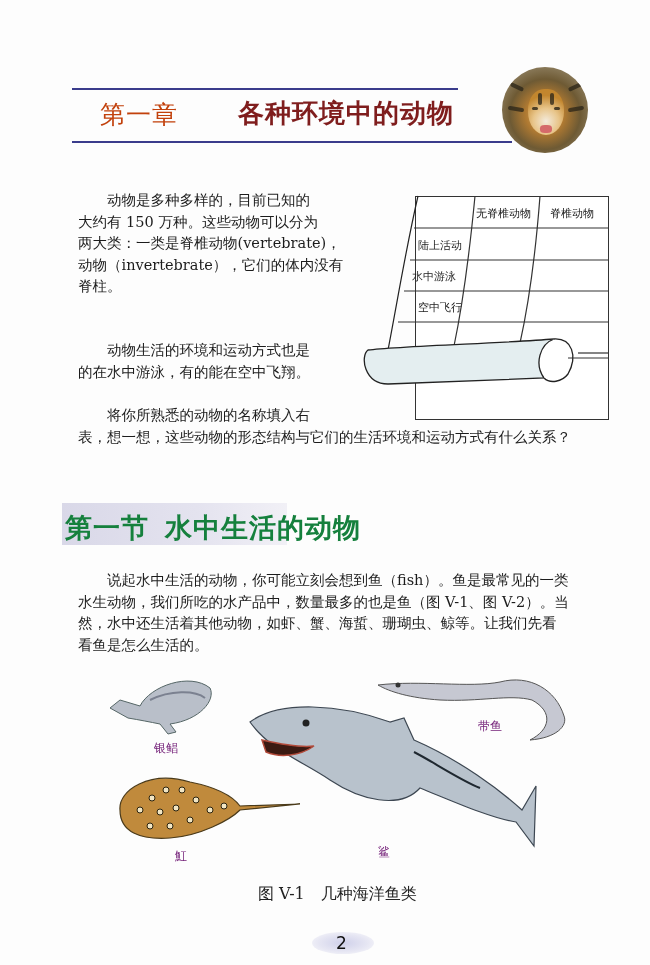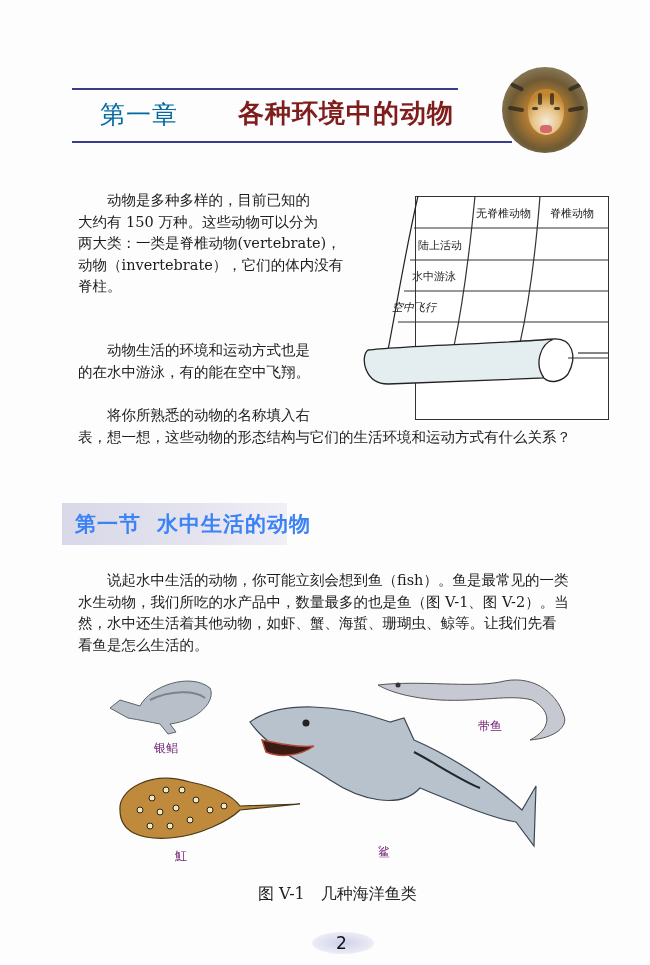--- a/index.html
+++ b/index.html
@@ -5,21 +5,21 @@
     html, body { margin: 0; padding: 0; }
     body {
       width: 650px; height: 965px; background: #fdfdfd; position: relative; overflow: hidden;
       font-family: "DejaVu Serif", "Liberation Serif", serif; color: #1a1a1a;
     }
     .abs { position: absolute; }
     
     .rule { position: absolute; height: 2px; background: #3a3c8c; }
     .chapter-label {
       position: absolute; left: 100px; top: 98px; font-size: 25px; letter-spacing: 1px;
-      font-family: "DejaVu Serif", serif; color: #0369a1;
+      font-family: "DejaVu Serif", serif; color: #c2410c;
     }
     .chapter-title {
       position: absolute; left: 238px; top: 96px; font-size: 26px; font-weight: bold;
       font-family: "DejaVu Sans", sans-serif; color: #7f1d1d; letter-spacing: 1px;
     }
     .tiger {
       position: absolute; left: 502px; top: 67px; width: 86px; height: 86px; border-radius: 50%;
       background: radial-gradient(circle at 50% 55%, #d8b46a 0%, #b07a32 30%, #6e5a34 55%, #8a7a5a 75%, #b5a9a0 100%);
       overflow: hidden;
     }
@@ -36,22 +36,22 @@
     
     .scroll { position: absolute; left: 358px; top: 188px; width: 270px; height: 232px; }
     .sheet { position: absolute; left: 57px; top: 8px; width: 192px; height: 222px; background: #fff; border: 1px solid #333; }
     .tbl-cell { position: absolute; font-size: 11px; color: #222; white-space: nowrap; }
     
     .section-band {
       position: absolute; left: 62px; top: 503px; width: 225px; height: 42px;
       background: linear-gradient(90deg, #d9d8e8 0%, #e4e3ef 60%, #f1f0f6 100%);
     }
     .section-title {
-      position: absolute; left: 75px; top: 510px; font-size: 21px; font-weight: bold;
-      font-family: "DejaVu Sans", sans-serif; color: #3b82f6; letter-spacing: 1px; white-space: nowrap;
+      position: absolute; left: 65px; top: 510px; font-size: 27px; font-weight: bold;
+      font-family: "DejaVu Sans", sans-serif; color: #15803d; letter-spacing: 1px; white-space: nowrap;
     }
     .section-title .gap { display: inline-block; width: 16px; }
     .fig-label { position: absolute; font-size: 12px; color: #701a75; }
     .caption { position: absolute; left: 258px; top: 884px; font-size: 16px; color: #222; white-space: nowrap; }
     .page-num-bg {
       position: absolute; left: 312px; top: 932px; width: 62px; height: 22px; border-radius: 50%;
       background: radial-gradient(ellipse at center, #cfd0ea 0%, #e6e6f3 55%, rgba(255,255,255,0) 100%);
     }
     .page-num { position: absolute; left: 336px; top: 933px; font-size: 17px; font-family: "DejaVu Sans", sans-serif; color: #111; }
   </style>
@@ -109,21 +109,21 @@
     <path d="M182 8 C 178 60, 172 110, 162 155" fill="none" stroke="#333" stroke-width="1.2"></path>
 
     <path d="M10 162 C 40 158, 150 155, 196 151 C 182 156, 176 176, 186 190 L 30 196 C 6 196, 2 168, 10 162 Z" fill="#e4eef0" stroke="#222" stroke-width="1.3"></path>
     <path d="M196 151 C 214 150, 220 168, 210 186 C 204 194, 192 196, 186 190" fill="#fff" stroke="#222" stroke-width="1.3"></path>
     <line x1="210" y1="170" x2="250" y2="170" stroke="#333" stroke-width="1.2"></line>
   </svg>
   <div class="tbl-cell" style="left:118px; top:18px;">无脊椎动物</div>
   <div class="tbl-cell" style="left:192px; top:18px;">脊椎动物</div>
   <div class="tbl-cell" style="left:60px; top:50px;">陆上活动</div>
   <div class="tbl-cell" style="left:54px; top:81px;">水中游泳</div>
-  <div class="tbl-cell" style="left:34px; top:112px;font-style:italic;">空中飞行</div>
+  <div class="tbl-cell" style="left:60px; top:112px;">空中飞行</div>
 </div>
 
 <div class="section-band"></div>
 <div class="section-title">
   <span>第一节</span><span class="gap"></span><span>水中生活的动物</span>
 </div>
 
 <div class="para" style="left:78px; top:570px; width:560px;">
   <p class="indent">说起水中生活的动物，你可能立刻会想到鱼（fish）。鱼是最常见的一类</p>
   <p>水生动物，我们所吃的水产品中，数量最多的也是鱼（图 V-1、图 V-2）。当</p>

